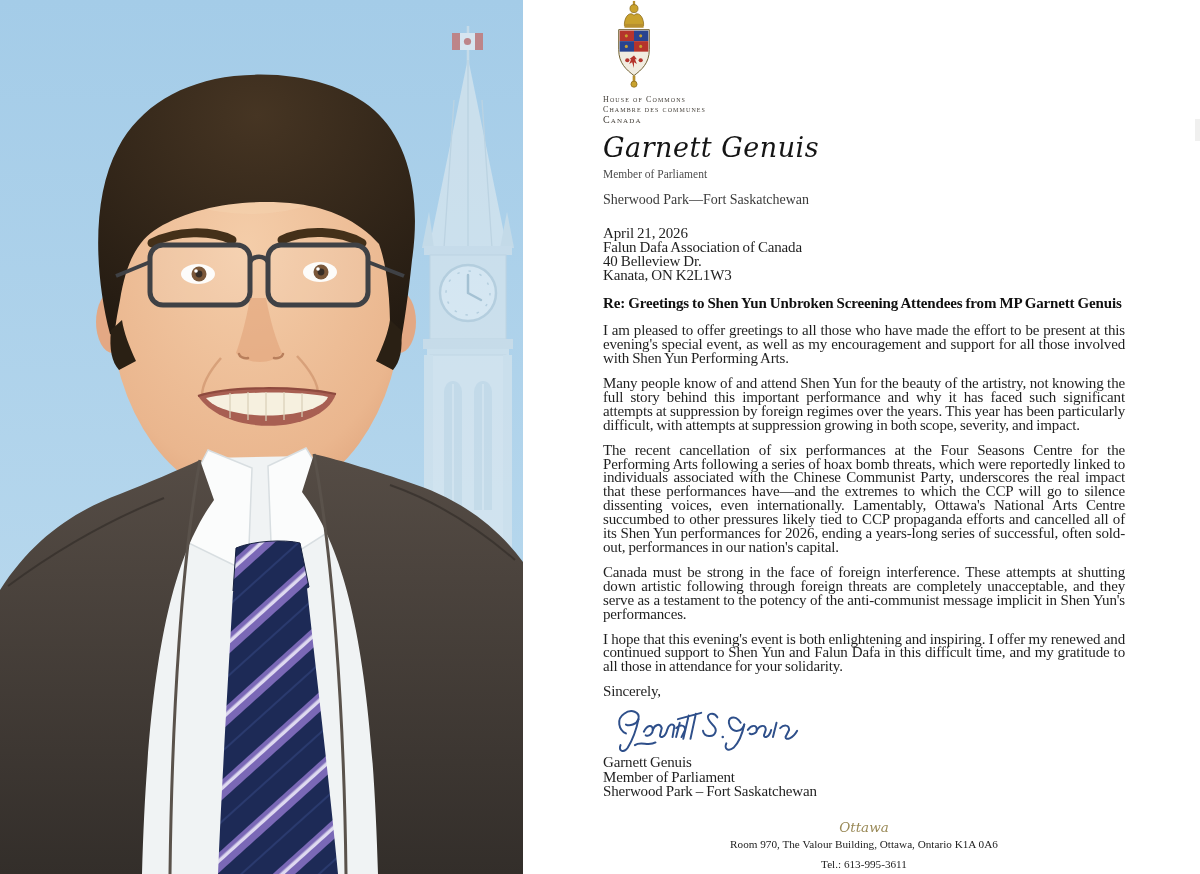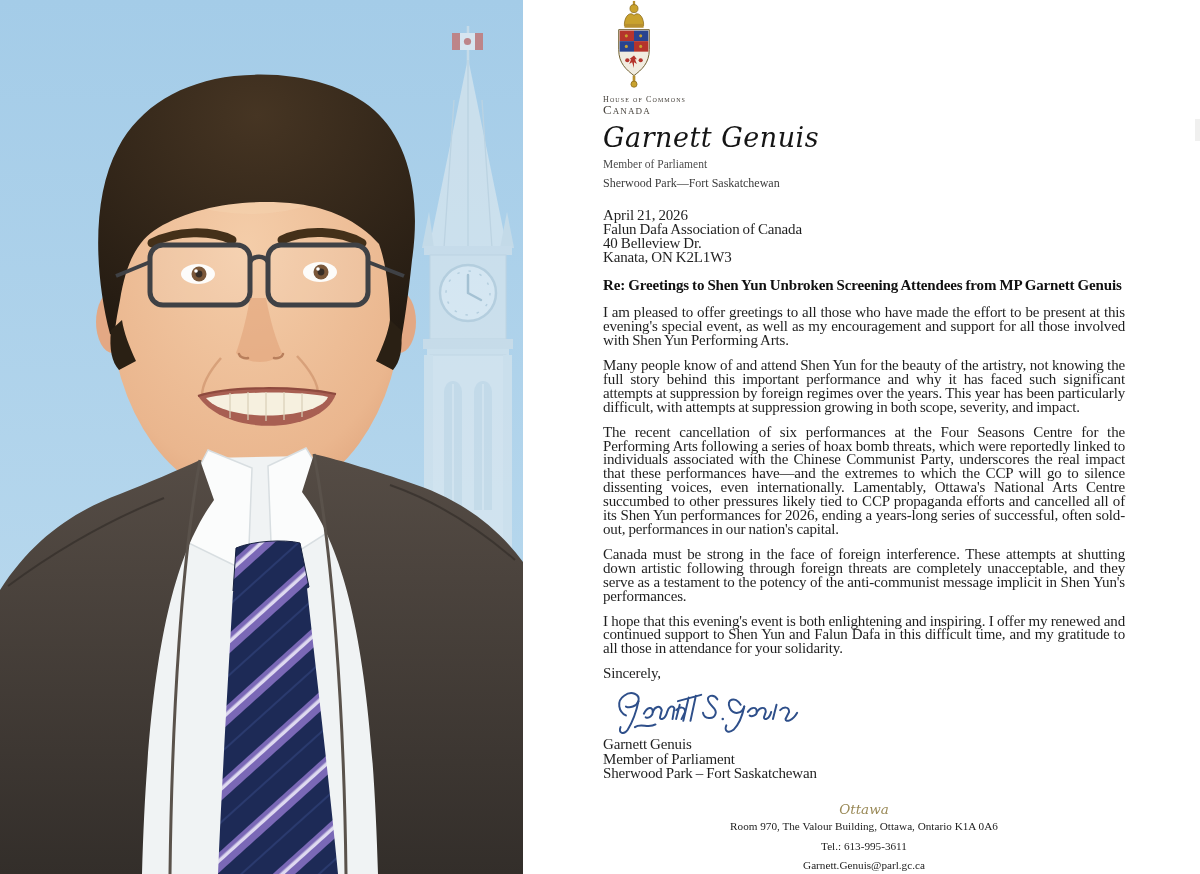--- a/index.html
+++ b/index.html
@@ -9,25 +9,25 @@
   }
   
   .photo-pane{width:523px;height:874px;flex:none;position:relative;}
   .photo-pane svg{display:block;}
   
   .letter-pane{flex:1;box-sizing:border-box;padding:0 75px 0 80px;position:relative;background:#fff;}
   .letterhead{text-align:left;line-height:1;}
   .crest{width:62px;height:88px;display:inline-block;}
   .org{margin-top:4px;font-variant:small-caps;letter-spacing:1.1px;color:#45403a;
        font-size:8px;line-height:10px;}
-  .org .country{font-size:13px;}
+  .org .country{font-size:10px;}
   .mp-name{font-family:"DejaVu Serif",serif;font-style:italic;font-size:27px;
        margin-top:9px;color:#151515;letter-spacing:.5px;}
   .mp-title{font-size:11.5px;color:#4c4c4c;margin-top:8px;}
-  .mp-riding{font-size:12px;color:#3a3a3a;margin-top:6px;}
+  .mp-riding{font-size:14px;color:#3a3a3a;margin-top:12px;}
   
   .body{margin-top:20px;font-size:15px;line-height:13.9px;
         letter-spacing:-0.15px;word-spacing:-0.5px;}
   .body p{margin:0;}
   .date{margin:0 0 13px;}
   .addr div{line-height:14px;}
   .subject{font-weight:bold;color:#101010;margin:15px 0 13px !important;font-family:Liberation Serif, serif;}
   .para{text-align:justify;margin:0 0 11px !important;}
   .closing{margin:2px 0 4px !important;}
   .signature{display:block;width:205px;height:52px;margin:2px 0 0 2px;}
@@ -196,20 +196,21 @@
         <circle cx="22" cy="48.5" r="1.6" fill="#c9a22e"></circle>
         <circle cx="37" cy="48.5" r="1.6" fill="#c9a22e"></circle>
         <path d="M30,58 l3,4 -2,0 2,5 -3,-2 0,6 -2,-6 -3,2 2,-5 -2,0 Z" fill="#b5342c"></path>
         <circle cx="23" cy="63" r="2.2" fill="#b5342c"></circle>
         <circle cx="37" cy="63" r="2.2" fill="#b5342c"></circle>
         <rect x="28.6" y="79" width="2.8" height="7" fill="#b8902e"></rect>
         <circle cx="30" cy="88" r="3.2" fill="#c9a22e" stroke="#8a6a1e" stroke-width="0.8"></circle>
       </svg>
       <div class="org">
         <div>House of Commons</div>
+        <div>Chambre des communes</div>
         <div class="country">Canada</div>
       </div>
       <div class="mp-name">Garnett Genuis</div>
       <div class="mp-title">Member of Parliament</div>
       <div class="mp-riding">Sherwood Park—Fort Saskatchewan</div>
     </div>
 
     <div class="body">
       <p class="date">April 21, 2026</p>
       <div class="addr">

